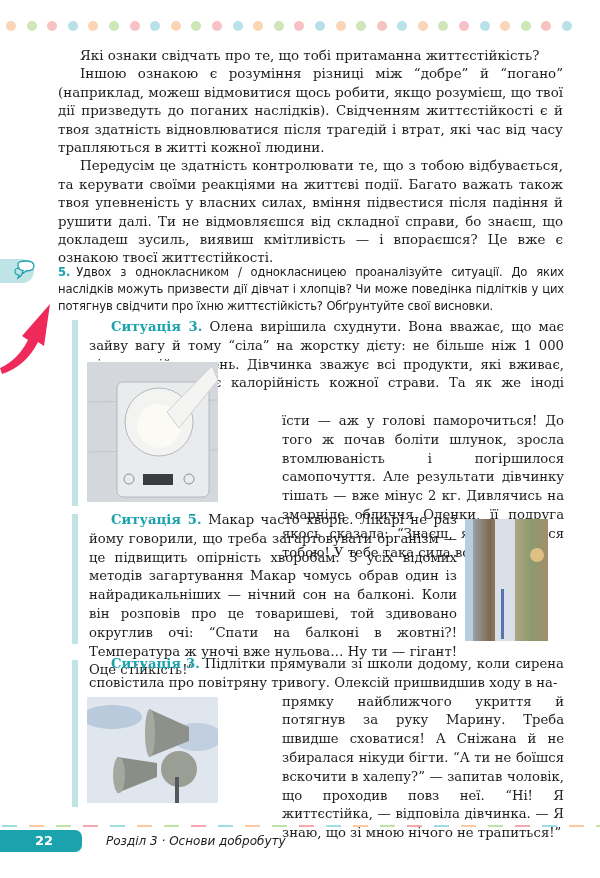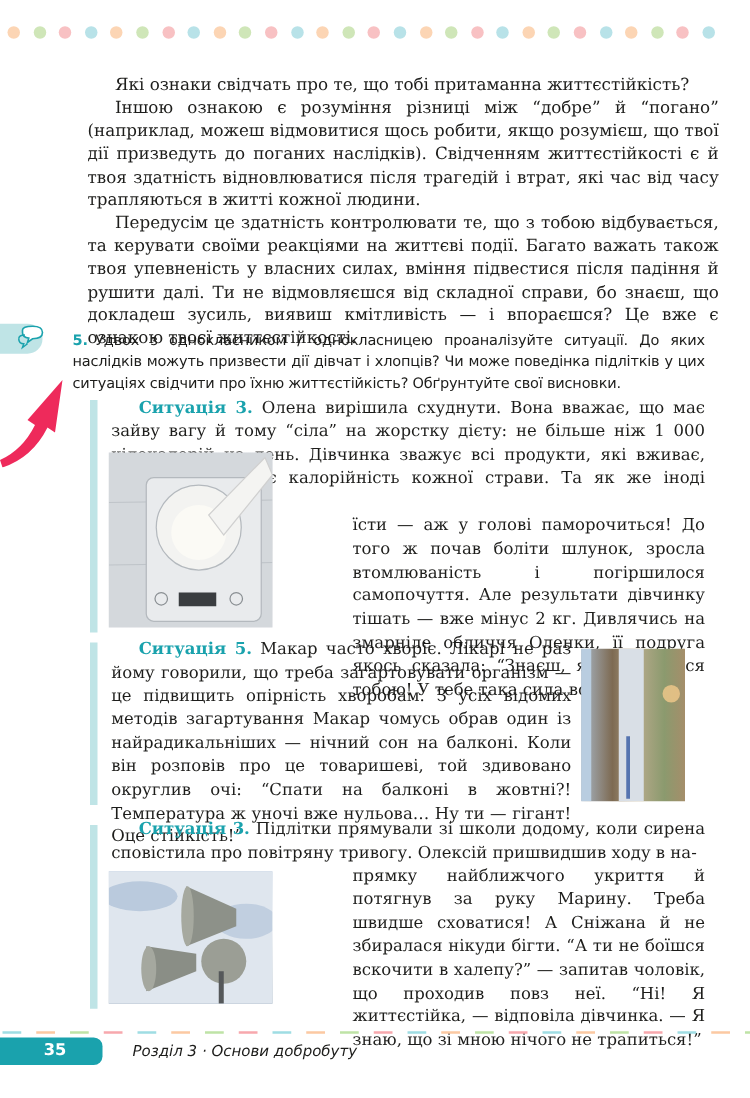--- a/index.html
+++ b/index.html
@@ -64,38 +64,38 @@
     <span class="dot" style="background: rgb(252, 213, 180);"></span>
     <span class="dot" style="background: rgb(207, 230, 184);"></span>
     <span class="dot" style="background: rgb(248, 193, 195);"></span>
     <span class="dot" style="background: rgb(184, 226, 232);"></span>
     <span class="dot" style="background: rgb(252, 213, 180);"></span>
     <span class="dot" style="background: rgb(207, 230, 184);"></span>
     <span class="dot" style="background: rgb(248, 193, 195);"></span>
     <span class="dot" style="background: rgb(184, 226, 232);"></span>
   </div>
 
-<div class="body-text" style="top:60px;margin-left:12px;">
+<div class="body-text" style="top:47px;">
   <p class="p ind">Які ознаки свідчать про те, що тобі притаманна життєстійкість?</p>
   <p class="p ind">Іншою ознакою є розуміння різниці між “добре” й “погано” (наприклад, можеш відмовитися щось робити, якщо розумієш, що твої дії призведуть до поганих наслідків). Свідченням життєстійкості є й твоя здатність відновлюватися після трагедій і втрат, які час від часу трапляються в житті кожної людини.</p>
   <p class="p ind">Передусім це здатність контролювати те, що з тобою відбувається, та керувати своїми реакціями на життєві події. Багато важать також твоя упевненість у власних силах, вміння підвестися після падіння й рушити далі. Ти не відмовляєшся від складної справи, бо знаєш, що докладеш зусиль, виявиш кмітливість — і впораєшся? Це вже є ознакою твоєї життєстійкості.</p>
 </div>
 
 <div class="task-tab"></div>
 <svg class="chat-icon" viewBox="0 0 28 24">
   <path d="M6 4 Q6 1 14 1 Q22 1 22 6 Q22 11 14 11 L10 14 L11 10.5 Q6 10 6 6 Z" fill="#fff" stroke="#1aa2ad" stroke-width="1.3"></path>
   <path d="M3 11 Q3 8 8 8" fill="none" stroke="#1aa2ad" stroke-width="1.2"></path>
   <path d="M3 11 Q3 15 7 15 L6 18 L10 15" fill="none" stroke="#1aa2ad" stroke-width="1.2"></path>
 </svg>
 <svg class="arrow-icon" viewBox="0 0 56 84">
   <path d="M0 78 Q18 70 28 50 L22 46 L50 14 L44 56 L38 52 Q26 76 2 84 Z" fill="#ee2a5b"></path>
 </svg>
 
 <div class="task">
-  <span class="task-num" style="color: rgb(26, 162, 173);">5.</span><span>Удвох з однокласником / однокласницею проаналізуйте ситуації. До яких наслідків можуть призвести дії дівчат і хлопців? Чи може поведінка підлітків у цих ситуаціях свідчити про їхню життєстійкість? Обґрунтуйте свої висновки.</span>
+  <span class="task-num" style="color: rgb(26, 162, 173);">5.</span><span>Удвох з однокласником / однокласницею проаналізуйте ситуації. До яких наслідків можуть призвести дії дівчат і хлопців? Чи може поведінка підлітків у цих потягнув свідчити про їхню життєстійкість? Обґрунтуйте свої висновки.</span>
 </div>
 
 <div class="bar" style="top:320px; height:186px;"></div>
 <div class="sit" style="top:318px;">
   <div class="sit-inner first">
     <span class="sit-title">Ситуація 3.</span>
     <span>Олена вирішила схуднути. Вона вважає, що має зайву вагу й тому “сіла” на жорстку дієту: не більше ніж 1 000 кілокалорій на день. Дівчинка зважує всі продукти, які вживає, суворо контролює калорійність кожної страви. Та як же іноді хочеться</span>
   </div>
   <div style="padding-left:210px;">їсти — аж у голові паморочиться! До того ж почав боліти шлунок, зросла втомлюваність і погіршилося самопочуття. Але результати дівчинку тішать — вже мінус 2 кг. Дивлячись на змарніле обличчя Оленки, її подруга якось сказала: “Знаєш, я захоплююся тобою! У тебе така сила волі!”</div>
 </div>
@@ -171,14 +171,14 @@
     <span class="dash" style="background: rgb(247, 168, 173);"></span>
     <span class="dash" style="background: rgb(159, 221, 227);"></span>
     <span class="dash" style="background: rgb(252, 201, 162);"></span>
     <span class="dash" style="background: rgb(191, 227, 166);"></span>
     <span class="dash" style="background: rgb(247, 168, 173);"></span>
     <span class="dash" style="background: rgb(159, 221, 227);"></span>
     <span class="dash" style="background: rgb(252, 201, 162);"></span>
     <span class="dash" style="background: rgb(191, 227, 166);"></span>
   </div>
 
-<div class="page-num">35</div>
+<div class="page-num">22</div>
 <div class="footer-title">Розділ 3 · Основи добробуту</div>
 
 </body></html>

